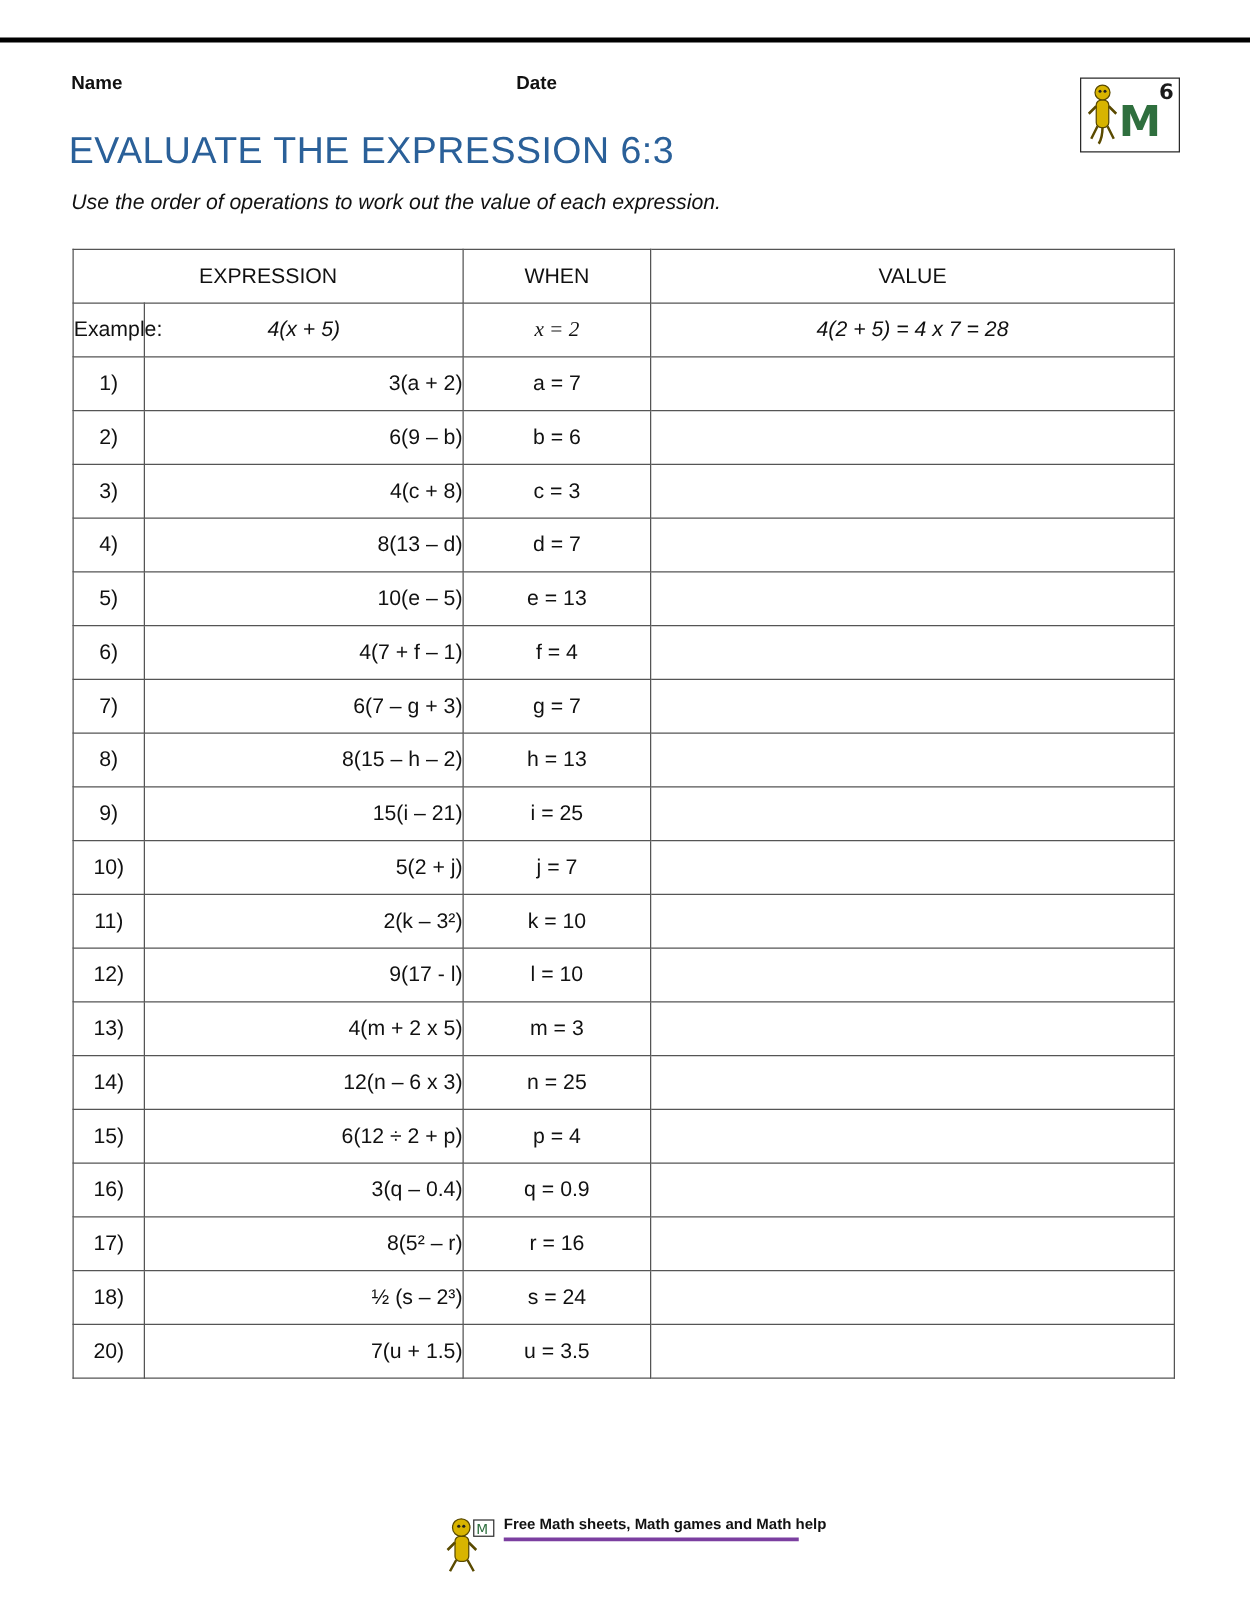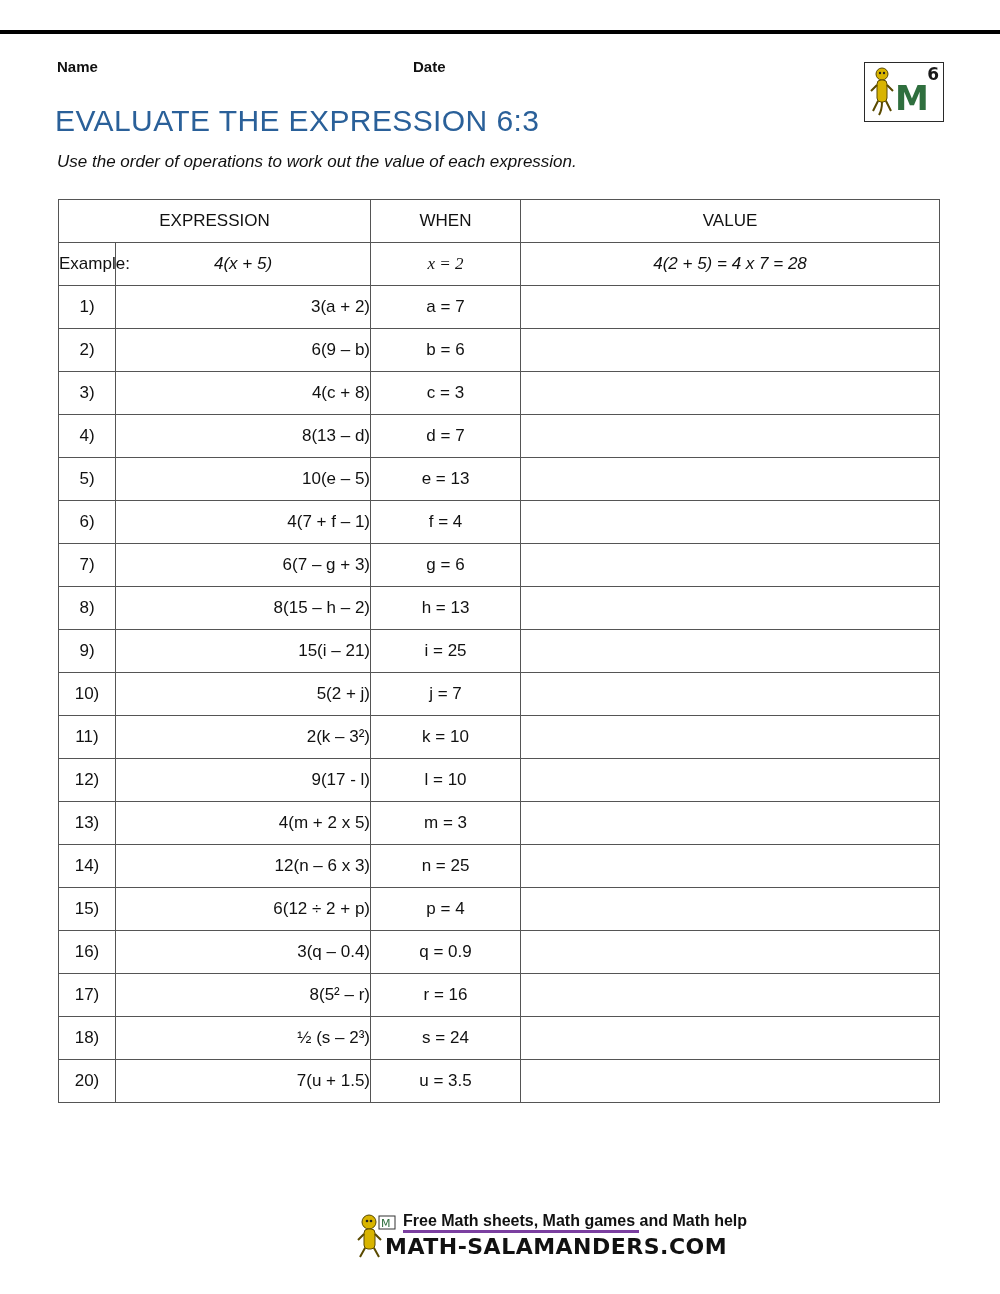--- a/index.html
+++ b/index.html
@@ -187,21 +187,21 @@
     position: absolute;
     left: 0;
     top: 6px;
     width: 44px;
     height: 46px;
   }
   .footer .f-line1 {
     position: absolute;
     left: 48px;
     top: 6px;
-    font-size: 16px;
+    font-size: 12px;
     font-weight: bold;
     color: #111;
     white-space: nowrap;
   }
   .footer .f-bar {
     position: absolute;
     left: 48px;
     top: 24px;
     width: 236px;
     height: 3px;
@@ -301,21 +301,21 @@
       </tr>
       <tr>
         <td class="num">6)</td>
         <td class="expr">4(7 + f – 1)</td>
         <td class="when">f = 4</td>
         <td class="value"></td>
       </tr>
       <tr>
         <td class="num">7)</td>
         <td class="expr">6(7 – g + 3)</td>
-        <td class="when">g = 6</td>
+        <td class="when">g = 7</td>
         <td class="value"></td>
       </tr>
       <tr>
         <td class="num">8)</td>
         <td class="expr">8(15 – h – 2)</td>
         <td class="when">h = 13</td>
         <td class="value"></td>
       </tr>
       <tr>
         <td class="num">9)</td>
@@ -392,17 +392,16 @@
         <ellipse cx="14" cy="10" rx="7" ry="7" fill="#d8b400" stroke="#5a4a00" stroke-width="1"></ellipse>
         <circle cx="12" cy="9" r="1.3" fill="#222"></circle>
         <circle cx="16" cy="9" r="1.3" fill="#222"></circle>
         <rect x="9" y="17" width="11" height="20" rx="4" fill="#d8b400" stroke="#5a4a00" stroke-width="1"></rect>
         <path d="M9 22 L3 28 M20 22 L26 28 M10 36 L5 45 M19 36 L24 45" stroke="#5a4a00" stroke-width="2" fill="none"></path>
         <rect x="24" y="4" width="16" height="13" fill="#ffffff" stroke="#333" stroke-width="1"></rect>
         <text x="26" y="15" font-size="11" fill="#2f6f3e" font-family="DejaVu Sans">M</text>
       </svg>
       <div class="f-line1">Free Math sheets, Math games and Math help</div>
       <div class="f-bar"></div>
-      <div class="f-line2">MATH-SALAMANDERS.COM</div>
     </div>
   </div>
 
 </div>
 
 </body></html>

